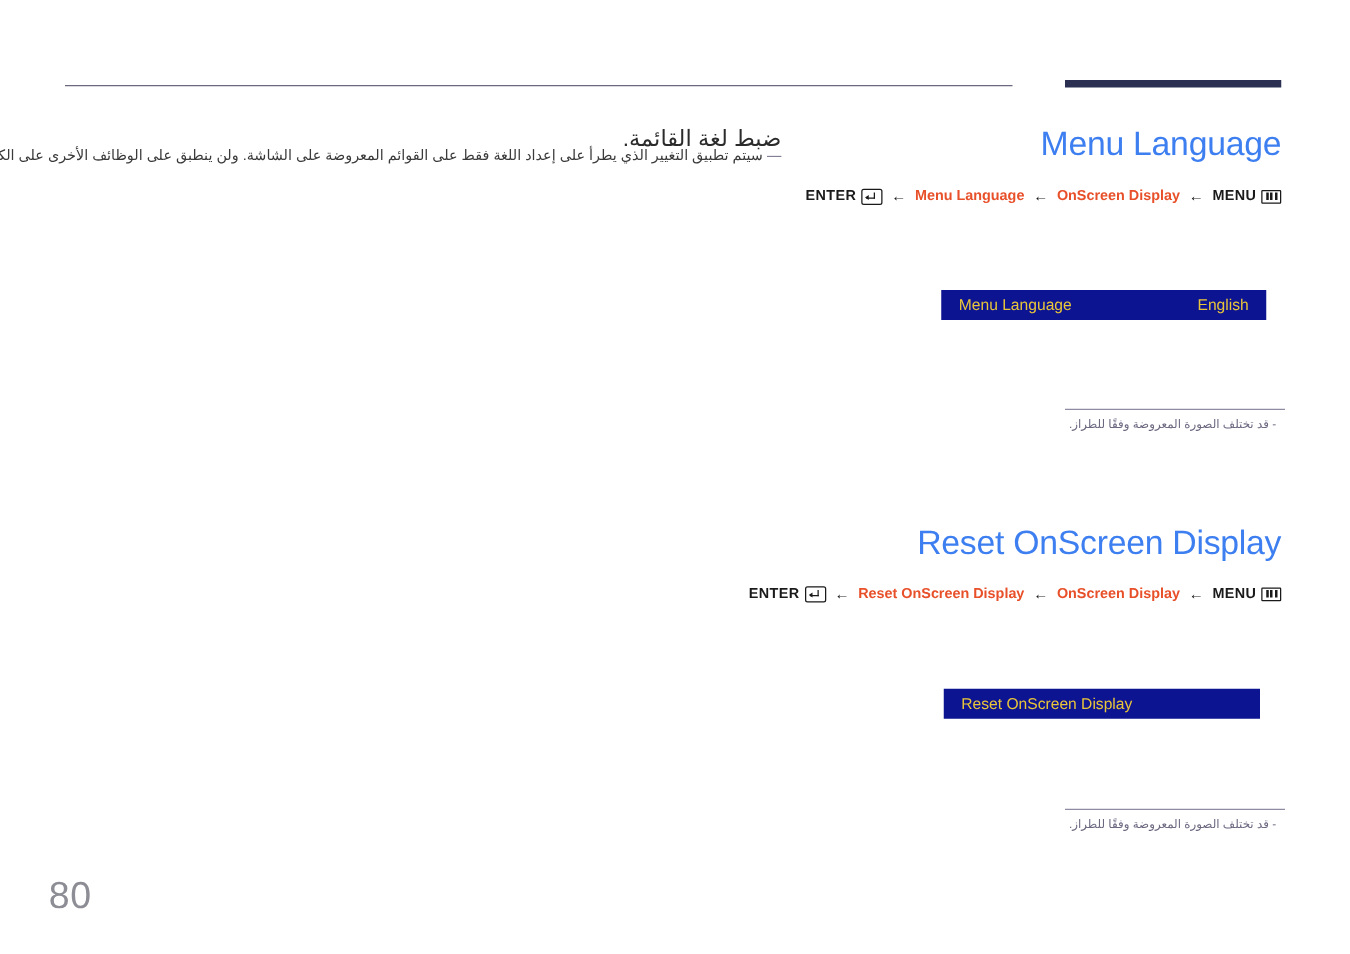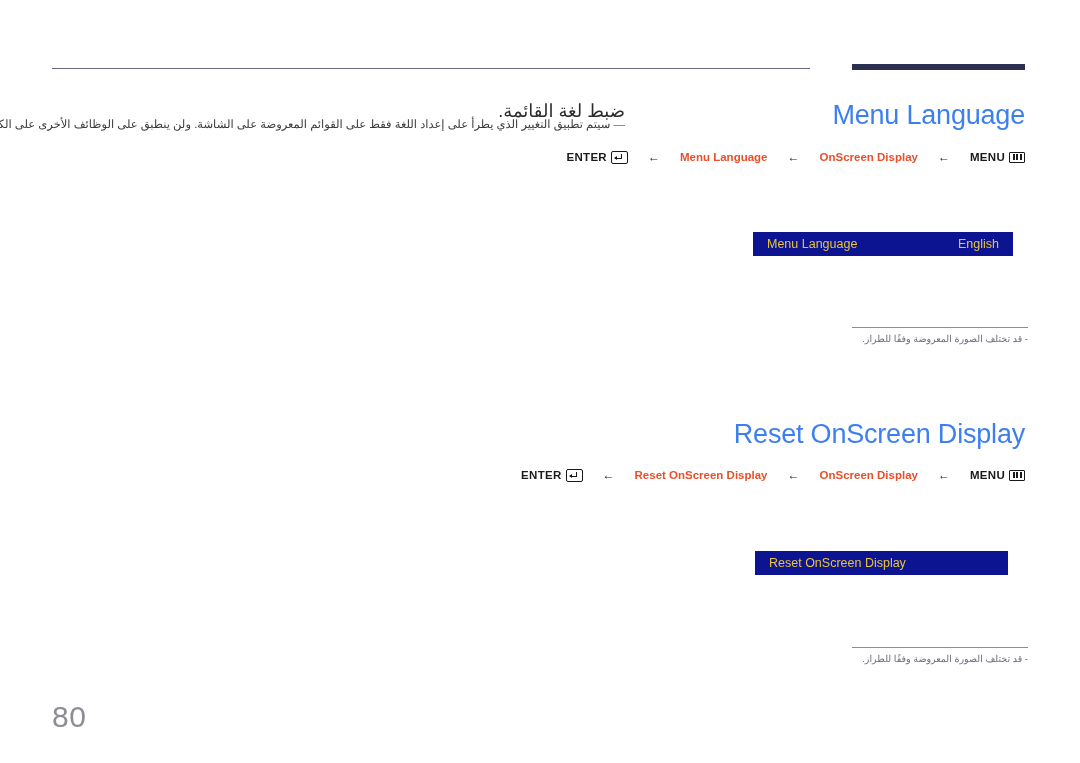--- a/index.html
+++ b/index.html
@@ -50,21 +50,21 @@
   }
 
   
   .breadcrumb {
     position: absolute;
     right: 55px;
     display: flex;
     flex-direction: row;
     align-items: center;
     justify-content: flex-end;
-    gap: 20px;
+    gap: 7px;
     font-size: 11.5px;
     white-space: nowrap;
     color: #1a1a1a;
   }
   .bc-seg { display: flex; align-items: center; gap: 4px; }
   .bc-black { color: #1a1a1a; font-weight: bold; letter-spacing: 0.3px; }
   .bc-red { color: #e8502a; font-weight: bold; }
   .bc-arrow { color: #1a1a1a; font-size: 12px; }
 
   
@@ -138,21 +138,21 @@
 
   
   .fn-rule {
     position: absolute;
     height: 1px;
     background: #8e8ba3;
   }
   .fn-text {
     position: absolute;
     direction: rtl;
-    text-align: right;
+    text-align: center;
     font-size: 9.5px;
     color: #6b6880;
     white-space: nowrap;
   }
 
   
   .ar-body {
     position: absolute;
     direction: rtl;
     text-align: right;
@@ -170,21 +170,21 @@
   .en-inline {
     color: #e8502a;
     font-weight: bold;
     direction: ltr;
     unicode-bidi: embed;
   }
 
   
   .page-num {
     position: absolute;
-    left: 52px;
+    left: 39px;
     top: 700px;
     font-size: 30px;
     color: #8d8d95;
     letter-spacing: 0.5px;
   }
 </style>
 </head>
 <body>
 
 <div class="page">

